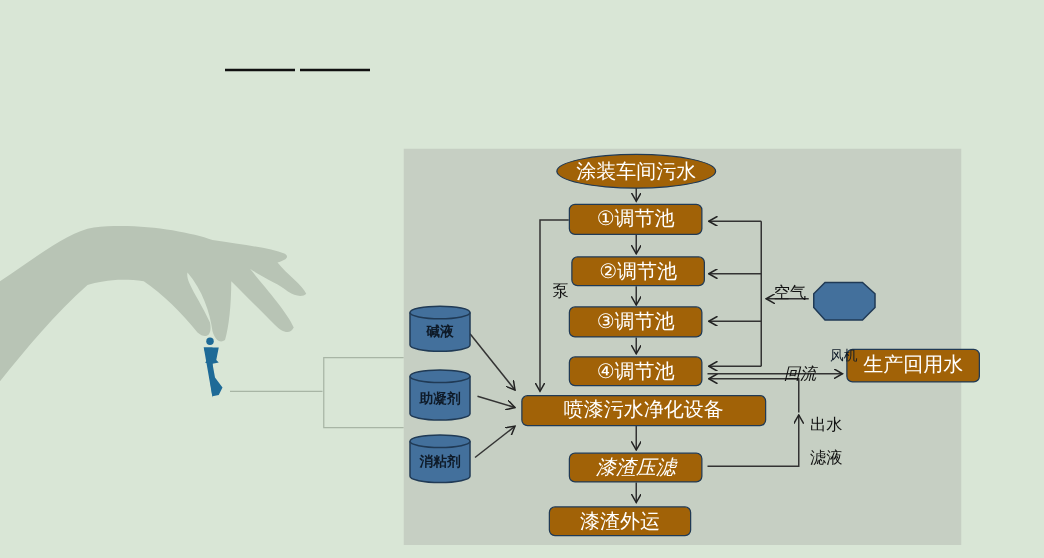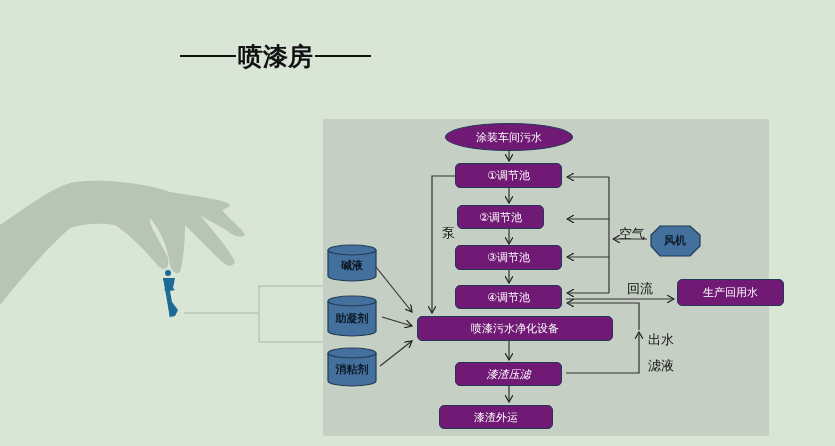--- a/index.html
+++ b/index.html
@@ -13,35 +13,34 @@
     display:flex; align-items:center; font-size:25px; color:#111;
   }
   .title .dash { display:inline-block; width:56px; height:2px; background:#111; margin:0 2px; }
   .title .bold { font-weight:bold; }
   .panel {
     position:absolute; left:323px; top:119px; width:446px; height:317px;
     background:#c6cfc3;
   }
   svg.flow { position:absolute; left:0; top:0; }
   .box {
-    position:absolute; background:#701a75; border:1.5px solid #203a55; border-radius:5px;
-    color:#fff; font-size:11px; display:flex; align-items:center; justify-content:center;
+    position:absolute; background:#a16207; border:1.5px solid #203a55; border-radius:5px;
+    color:#fff; font-size:16px; display:flex; align-items:center; justify-content:center;
     box-sizing:border-box;
   }
   .oval { border-radius:50%; }
   .lbl { position:absolute; font-size:13px; color:#111; }
   .cyl-label { position:absolute; color:#0e1a28; font-size:11px; font-weight:bold; width:50px; text-align:center; }
-  .fan-label { position:absolute; color:#0e1a28; font-size:11px; font-weight:bold; }
+  .fan-label { position:absolute; color:#0e1a28; font-size:11px; font-weight:normal;margin-top:44px; }
 </style>
 </head>
 <body>
 
 <div class="title">
   <span class="dash"></span>
-  <span class="bold">喷漆房</span>
   <span class="dash"></span>
 </div>
 
 <svg class="flow" width="835" height="446">
   <path d="M0,225 C30,205 55,185 75,182 C110,178 150,185 170,192 C195,196 215,198 228,203 C232,206 228,208 222,210 C230,220 242,228 245,235 C242,238 236,237 230,233 C225,228 210,222 200,215 C212,230 230,250 235,262 C232,268 226,266 220,260 C210,250 195,235 185,225 C185,245 183,262 180,272 C176,275 172,272 170,265 C168,250 162,232 150,218 C148,225 160,240 168,258 C170,268 165,272 158,266 C145,250 130,235 115,225 C95,222 80,225 70,228 C45,250 20,280 0,305 Z" fill="#b8c4b5"></path>
   <g fill="#1e6a97">
     <circle cx="168" cy="273" r="3"></circle>
     <path d="M163,278 L175,278 L173,288 L175,290 L170,291 L172,302 L178,310 L175,316 L170,317 L170,318 Z"></path>
     <path d="M163,278 L170,278 L170,318 L170,318 L168,304 L167,291 L164,290 L166,288 Z"></path>
   </g>
@@ -89,30 +88,30 @@
   </g>
   <g fill="#43709c" stroke="#203a55" stroke-width="1.2">
     <path d="M328,353 L328,381 A24,5 0 0 0 376,381 L376,353"></path>
     <ellipse cx="352" cy="353" rx="24" ry="5"></ellipse>
   </g>
   <polygon points="660,226 690,226 700,235 700,246 690,256 660,256 651,246 651,235" fill="#43709c" stroke="#203a55" stroke-width="1.2"></polygon>
 </svg>
 
 <div class="box oval" style="left:445px;top:123px;width:128px;height:28px;">涂装车间污水</div>
 <div class="box" style="left:455px;top:163px;width:107px;height:25px;">①调节池</div>
-<div class="box" style="left:457px;top:205px;width:87px;height:24px;">②调节池</div>
+<div class="box" style="left:457px;top:205px;width:107px;height:24px;">②调节池</div>
 <div class="box" style="left:455px;top:245px;width:107px;height:25px;">③调节池</div>
 <div class="box" style="left:455px;top:285px;width:107px;height:24px;">④调节池</div>
 <div class="box" style="left:417px;top:316px;width:196px;height:25px;">喷漆污水净化设备</div>
 <div class="box" style="left:455px;top:362px;width:107px;height:24px;font-style:italic;">漆渣压滤</div>
 <div class="box" style="left:439px;top:405px;width:114px;height:24px;">漆渣外运</div>
 <div class="box" style="left:677px;top:279px;width:107px;height:27px;">生产回用水</div>
 
 <div class="fan-label" style="left:664px;top:233px;">风机</div>
 <div class="cyl-label" style="left:327px;top:258px;">碱液</div>
 <div class="cyl-label" style="left:327px;top:311px;">助凝剂</div>
 <div class="cyl-label" style="left:327px;top:362px;">消粘剂</div>
 
 <div class="lbl" style="left:442px;top:224px;">泵</div>
 <div class="lbl" style="left:619px;top:225px;">空气</div>
-<div class="lbl" style="left:627px;top:280px;">回流</div>
+<div class="lbl" style="left:627px;top:290px;font-style:italic;">回流</div>
 <div class="lbl" style="left:648px;top:331px;">出水</div>
 <div class="lbl" style="left:648px;top:357px;">滤液</div>
 
 </body></html>

